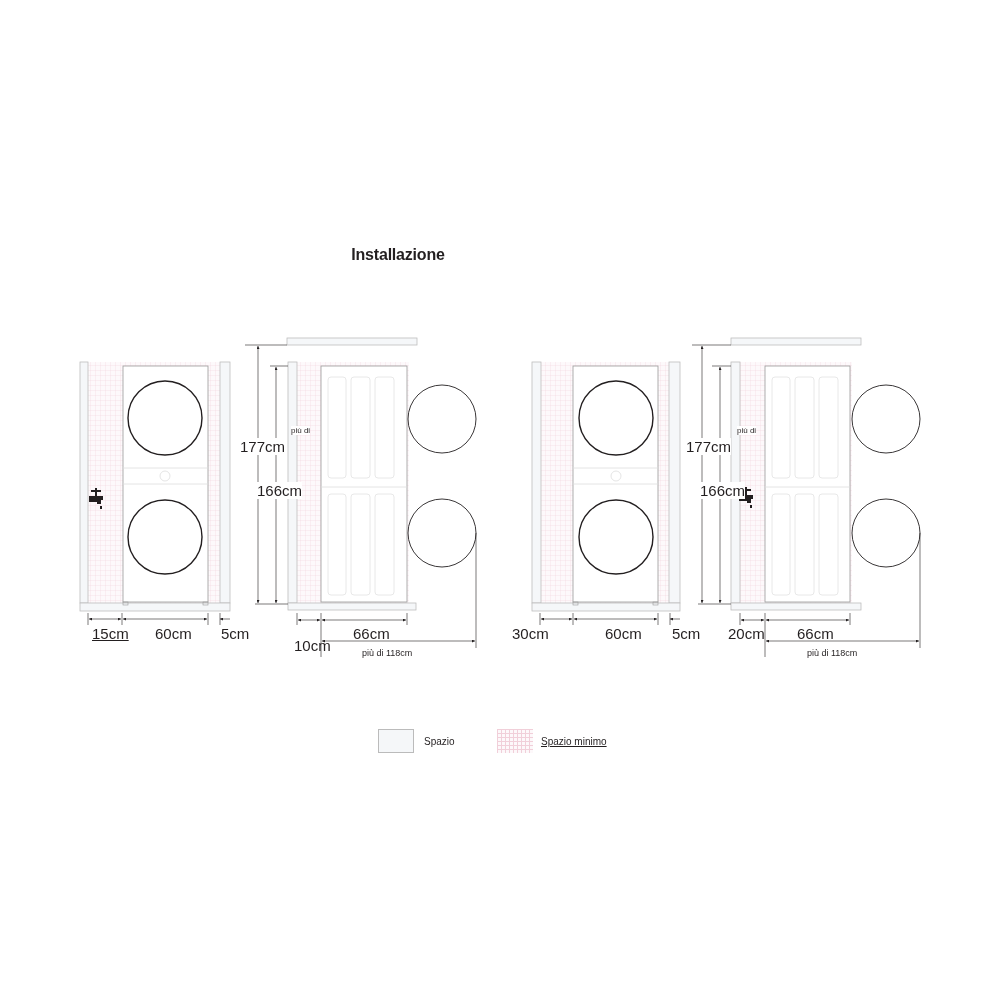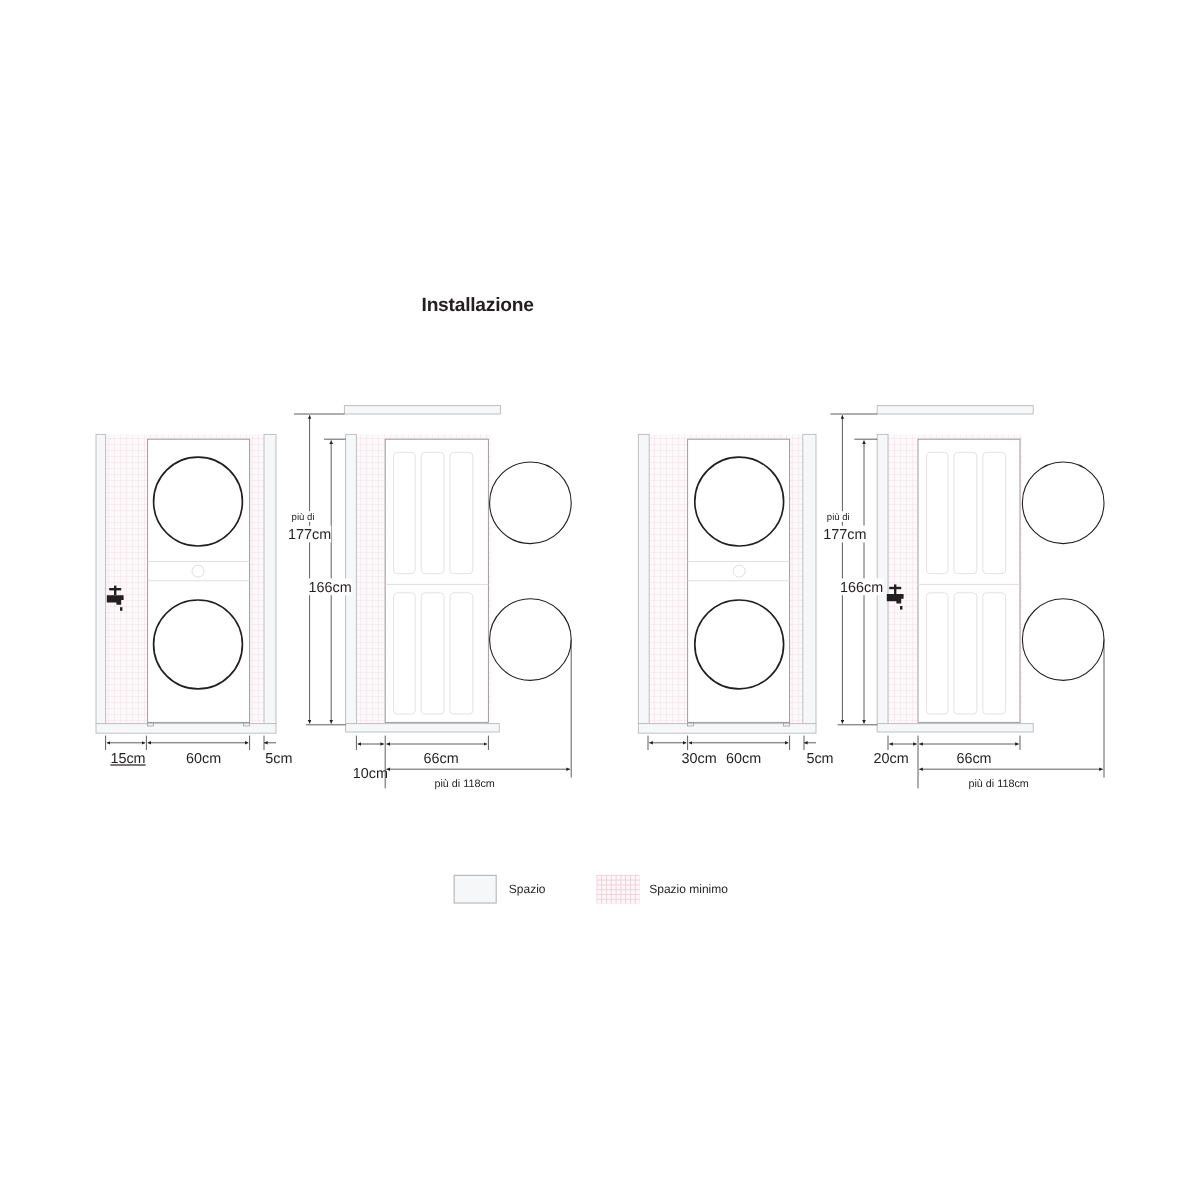--- a/index.html
+++ b/index.html
@@ -1,20 +1,20 @@
 <!DOCTYPE html>
 <html><head>
 <meta charset="utf-8">
 <style>
   html,body{margin:0;padding:0;background:#fff;}
   body{width:1000px;height:1000px;position:relative;overflow:hidden;font-family:"Liberation Sans",sans-serif;color:#231f20;}
   .title{position:absolute;left:0;width:796px;top:246px;text-align:center;font-size:16px;font-weight:bold;letter-spacing:-0.2px;}
   svg.diagram{position:absolute;left:0;top:0;}
-  .lbl{position:absolute;font-size:12px;color:#231f20;white-space:nowrap;}
-  .lbl.small{font-size:8px;}
+  .lbl{position:absolute;font-size:15px;color:#231f20;white-space:nowrap;}
+  .lbl.small{font-size:8px;margin-left:48px;}
   .legend-swatch{position:absolute;width:36px;height:24px;border:1px solid #bbb;box-sizing:border-box;}
   .legend-swatch.wall{background:#f5f7f9;}
   .legend-swatch.space{border:none;background-color:#fdf8fa;
     background-image:linear-gradient(#f1cfd9 1px,transparent 1px),linear-gradient(90deg,#f1cfd9 1px,transparent 1px);
     background-size:4px 4px;}
   .legend-text{position:absolute;font-size:10px;}
 </style>
 </head>
 <body>
 
@@ -153,27 +153,27 @@
 <div class="lbl" style="left:155px;top:625px;">60cm</div>
 <div class="lbl" style="left:221px;top:625px;">5cm</div>
 
 <div class="lbl small" style="left:243px;top:426px;background:#fff;">più di</div>
 <div class="lbl" style="left:240px;top:438px;background:#fff;">177cm</div>
 <div class="lbl" style="left:257px;top:482px;background:#fff;">166cm</div>
 <div class="lbl" style="left:294px;top:625px;margin-top:12px;">10cm</div>
 <div class="lbl" style="left:353px;top:625px;">66cm</div>
 <div class="lbl" style="left:362px;top:648px;font-size:9px;">più di 118cm</div>
 
-<div class="lbl" style="left:568px;top:625px;">30cm</div>
+<div class="lbl" style="left:512px;top:625px;">30cm</div>
 <div class="lbl" style="left:605px;top:625px;">60cm</div>
 <div class="lbl" style="left:672px;top:625px;">5cm</div>
 
 <div class="lbl small" style="left:689px;top:426px;background:#fff;">più di</div>
 <div class="lbl" style="left:686px;top:438px;background:#fff;">177cm</div>
 <div class="lbl" style="left:700px;top:482px;background:#fff;">166cm</div>
 <div class="lbl" style="left:728px;top:625px;">20cm</div>
 <div class="lbl" style="left:797px;top:625px;">66cm</div>
 <div class="lbl" style="left:807px;top:648px;font-size:9px;">più di 118cm</div>
 
 <div class="legend-swatch wall" style="left:378px;top:729px;"></div>
 <div class="legend-text" style="left:424px;top:736px;">Spazio</div>
 <div class="legend-swatch space" style="left:497px;top:729px;"></div>
-<div class="legend-text" style="left:541px;top:736px;">Spazio minimo</div>
+<div class="legend-text" style="left:541px;top:736px;text-decoration:underline;">Spazio minimo</div>
 
 </body></html>

